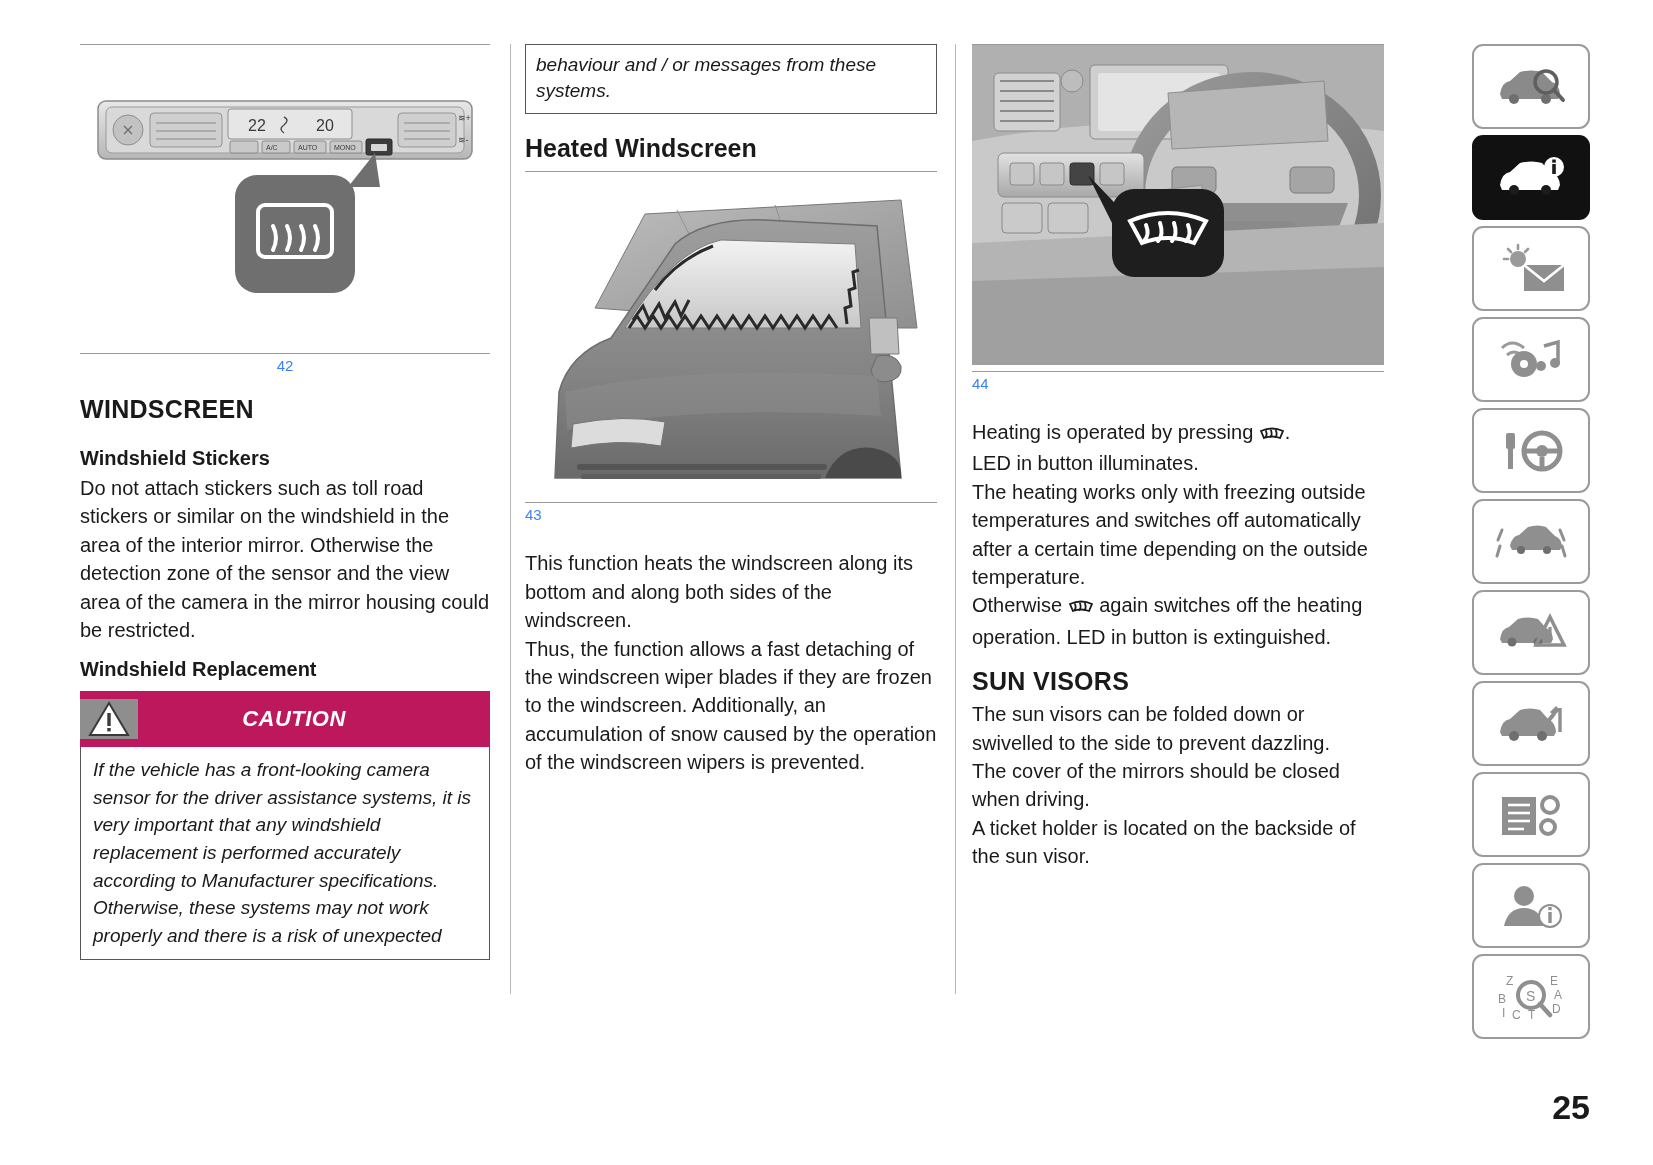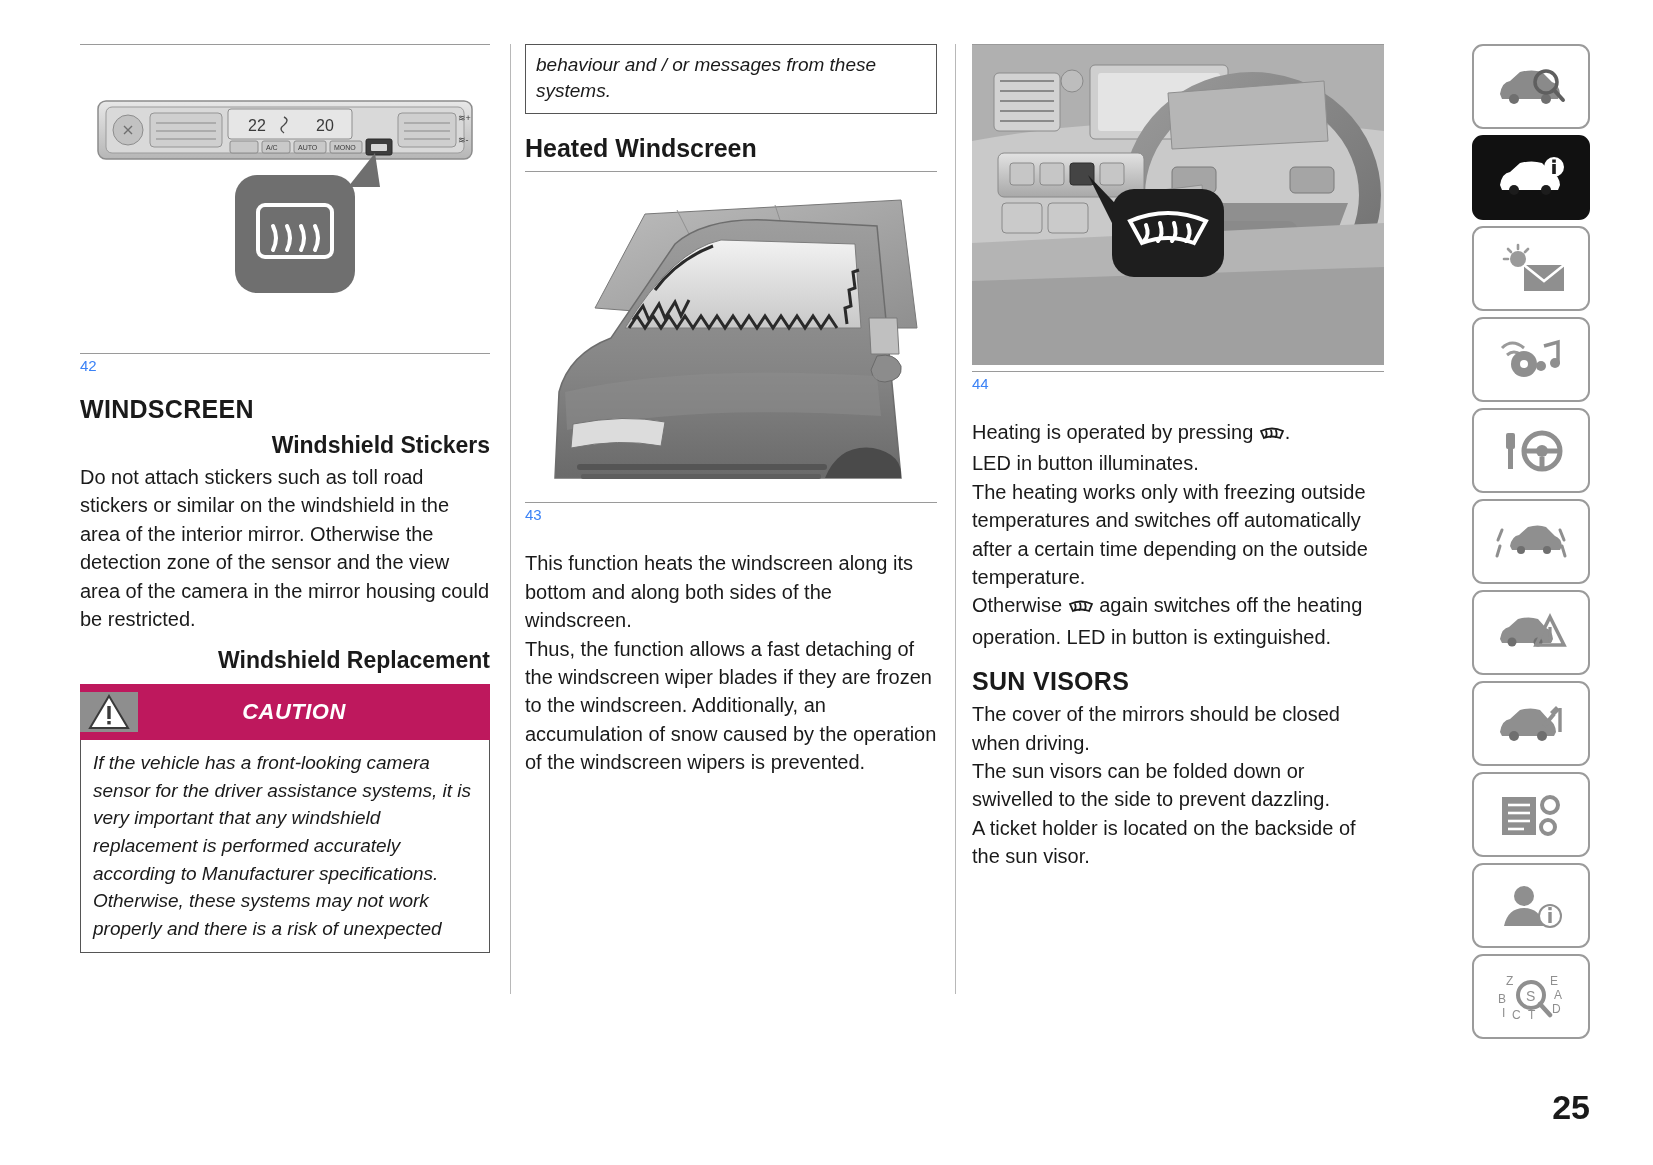--- a/index.html
+++ b/index.html
@@ -57,24 +57,23 @@
   }
 
   
   h1.sec {
     font-size: 25px;
     font-weight: bold;
     letter-spacing: .3px;
     margin: 20px 0 4px 0;
   }
   h2.sub {
-    font-size: 23px;
+    font-size: 20px;
     font-weight: bold;
-    margin: 8px 0 4px 0;
-    text-align: right;
+    margin: 23px 0 4px 0;
   }
   h2.sub-head {
     font-size: 25px;
     font-weight: bold;
     margin: 4px 0 8px 0;
   }
   p.body {
     font-size: 20px;
     line-height: 1.42;
     margin: 0 0 0 0;
@@ -164,21 +163,21 @@
 
 <div class="page">
 
   <div class="vrule vrule-a"></div>
   <div class="vrule vrule-b"></div>
 
   <div class="col col-1">
 
     <hr class="hrule">
 
-    <div class="figure-block" style="height:330px;">
+    <div class="figure-block" style="height:330px;text-align:center;">
       <svg width="410" height="300" viewBox="0 0 410 300">
         <defs>
           <linearGradient id="panelG" x1="0" y1="0" x2="0" y2="1">
             <stop offset="0%" stop-color="#e8e8e8"></stop>
             <stop offset="50%" stop-color="#cfcfcf"></stop>
             <stop offset="100%" stop-color="#b6b6b6"></stop>
           </linearGradient>
           <linearGradient id="panelG2" x1="0" y1="0" x2="0" y2="1">
             <stop offset="0%" stop-color="#dcdcdc"></stop>
             <stop offset="100%" stop-color="#a9a9a9"></stop>
@@ -388,22 +387,22 @@
       <span class="inline-icon">
         <svg width="26" height="16" viewBox="0 0 26 16">
           <path d="M2 5 q11 -5 22 0 l-3 7 q-8 -3 -16 0 Z" fill="none" stroke="#1a1a1a" stroke-width="1.8"></path>
           <path d="M7 5 q1.5 4 -0.5 6 M12 4.3 q1.5 4.5 -0.5 6.5 M17 4.6 q1.5 4.4 -0.5 6.4" fill="none" stroke="#1a1a1a" stroke-width="1.8" stroke-linecap="round"></path>
         </svg>
       </span>
       <span>again switches off the heating operation. LED in button is extinguished.</span>
     </p>
 
     <h1 class="sec" style="margin-top:16px;">SUN VISORS</h1>
+    <p class="body">The sun visors can be folded down or swivelled to the side to prevent dazzling.</p>
     <p class="body">The cover of the mirrors should be closed when driving.</p>
-    <p class="body">The sun visors can be folded down or swivelled to the side to prevent dazzling.</p>
     <p class="body">A ticket holder is located on the backside of the sun visor.</p>
   </div>
 
   <div class="rail">
 
     <div class="rail-item">
       <svg width="74" height="50" viewBox="0 0 74 50">
         <path d="M6 32 q2 -12 10 -13 l10 -9 q12 -3 22 0 l10 10 q7 2 8 12 l-2 5 H8 Z" fill="#8a8a8a"></path>
         <circle cx="20" cy="37" r="5" fill="#6f6f6f"></circle>
         <circle cx="52" cy="37" r="5" fill="#6f6f6f"></circle>

